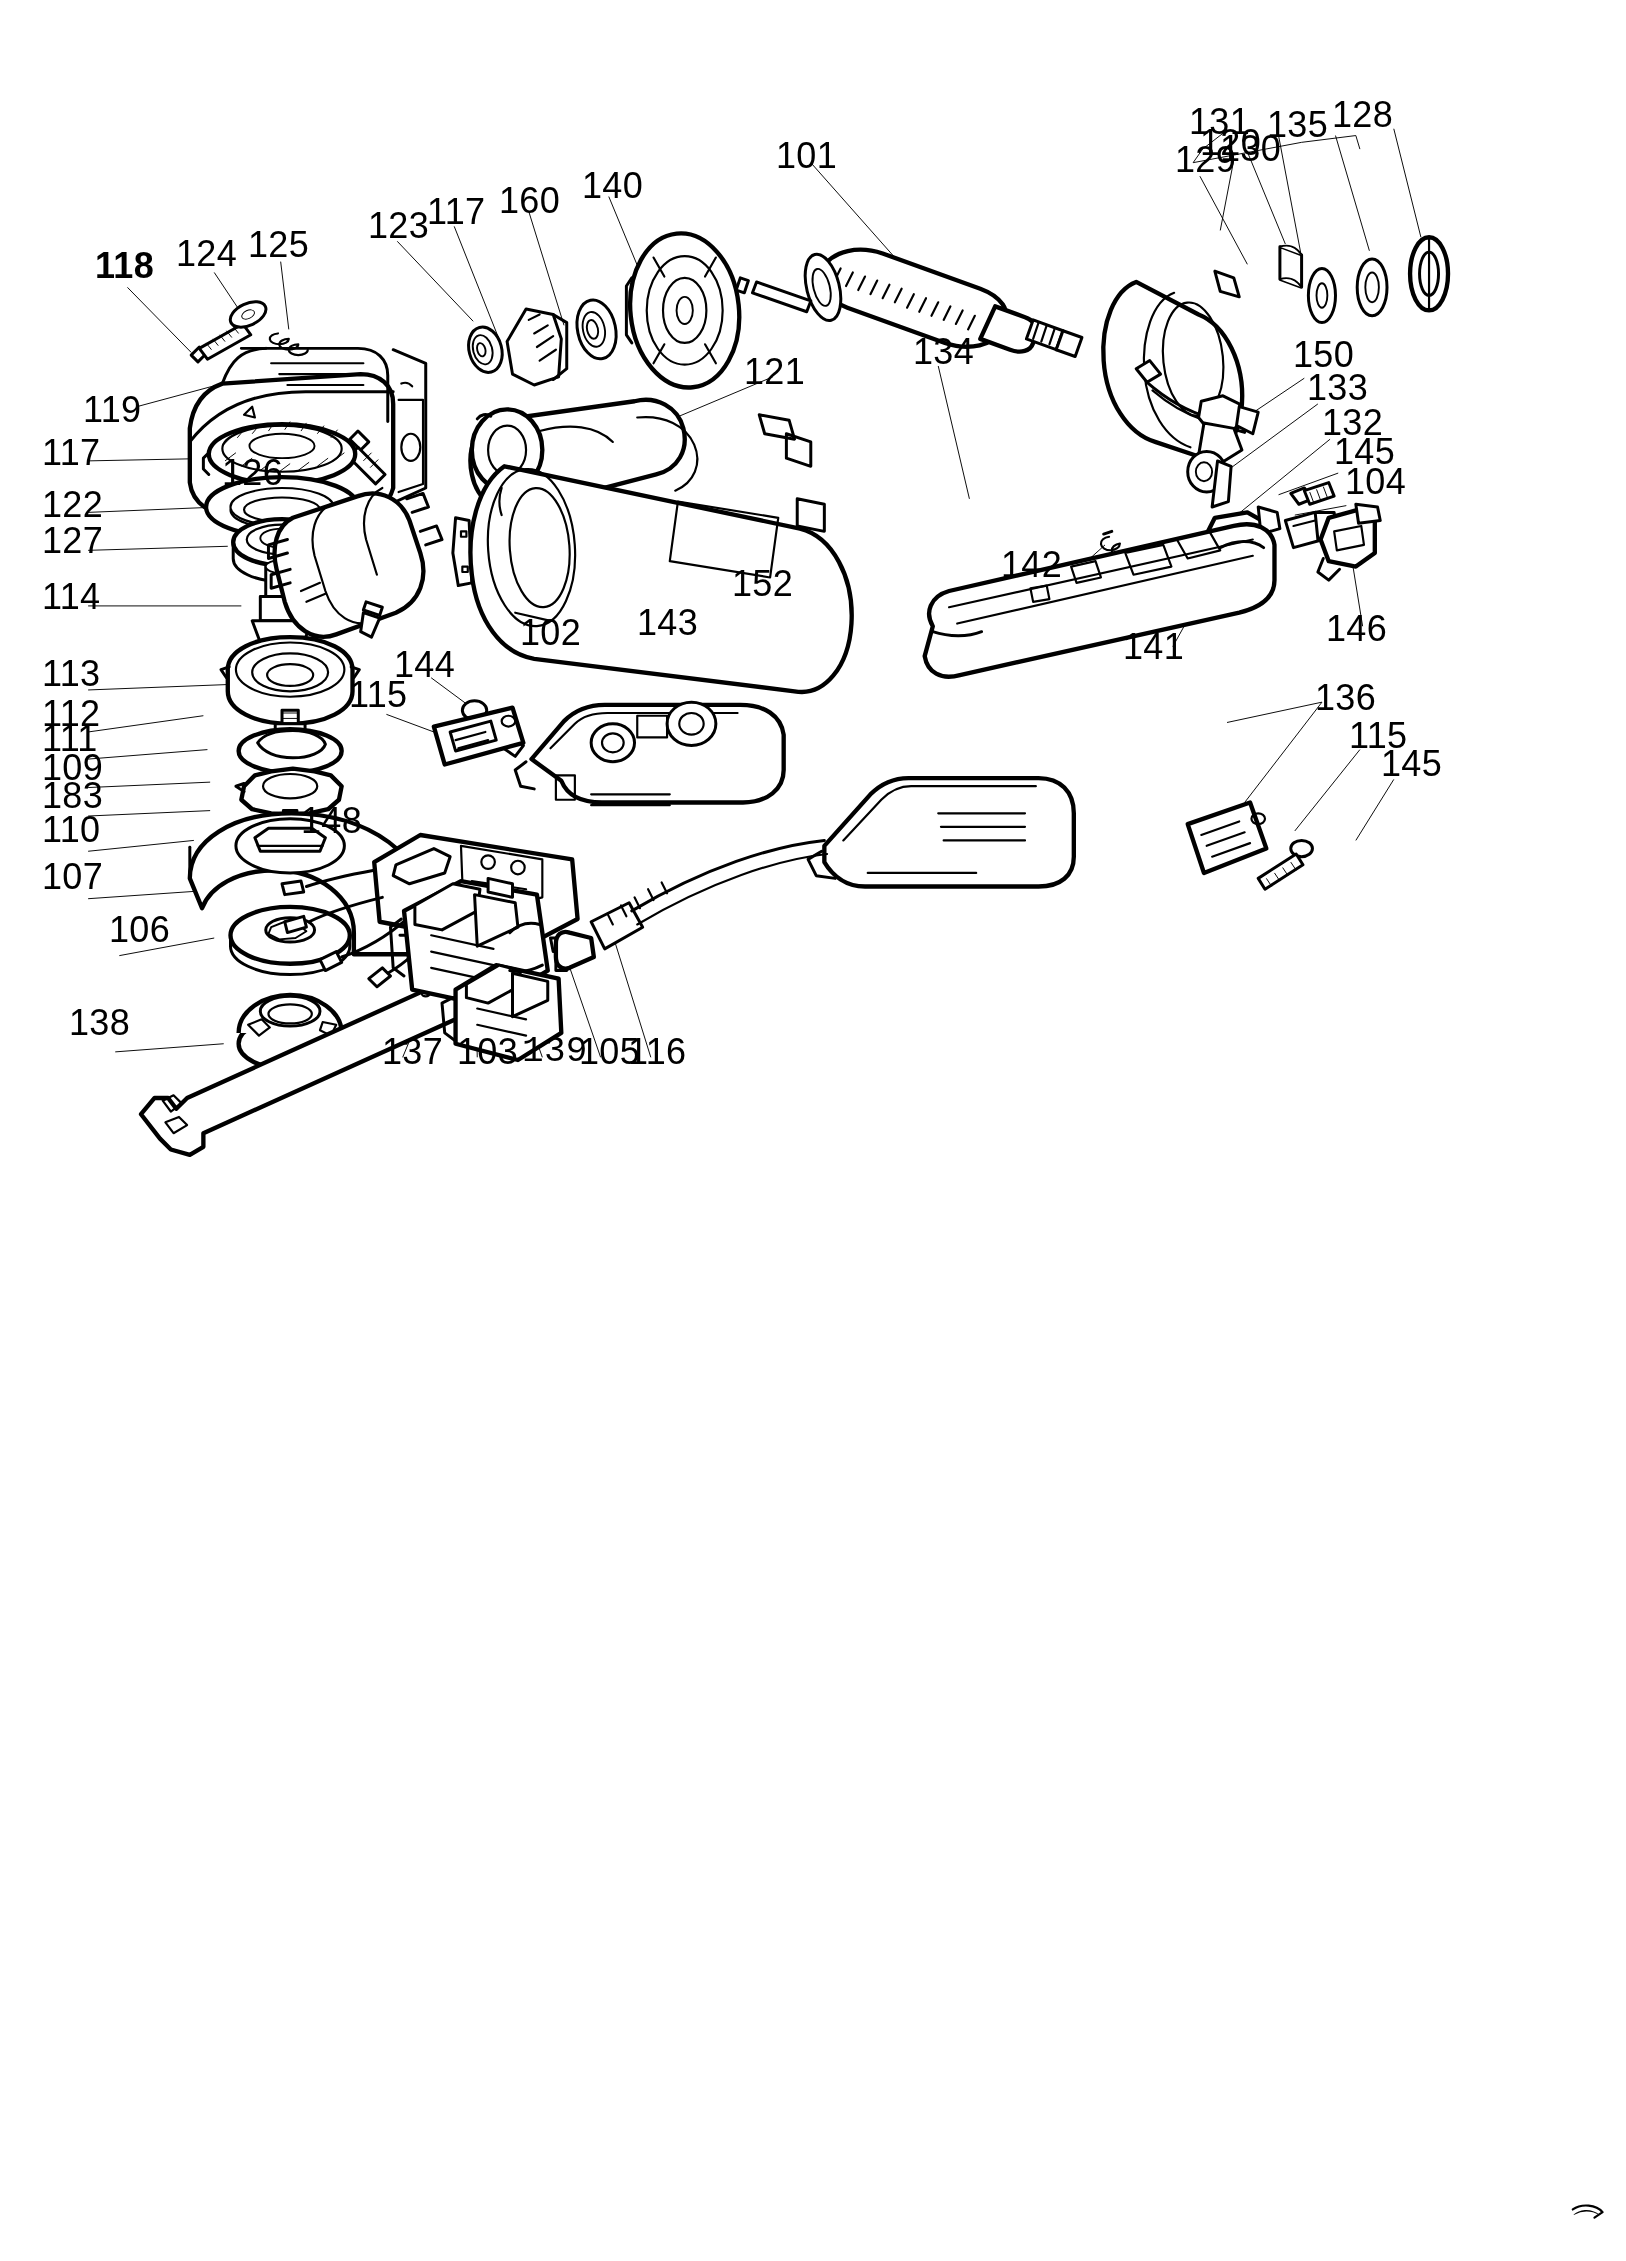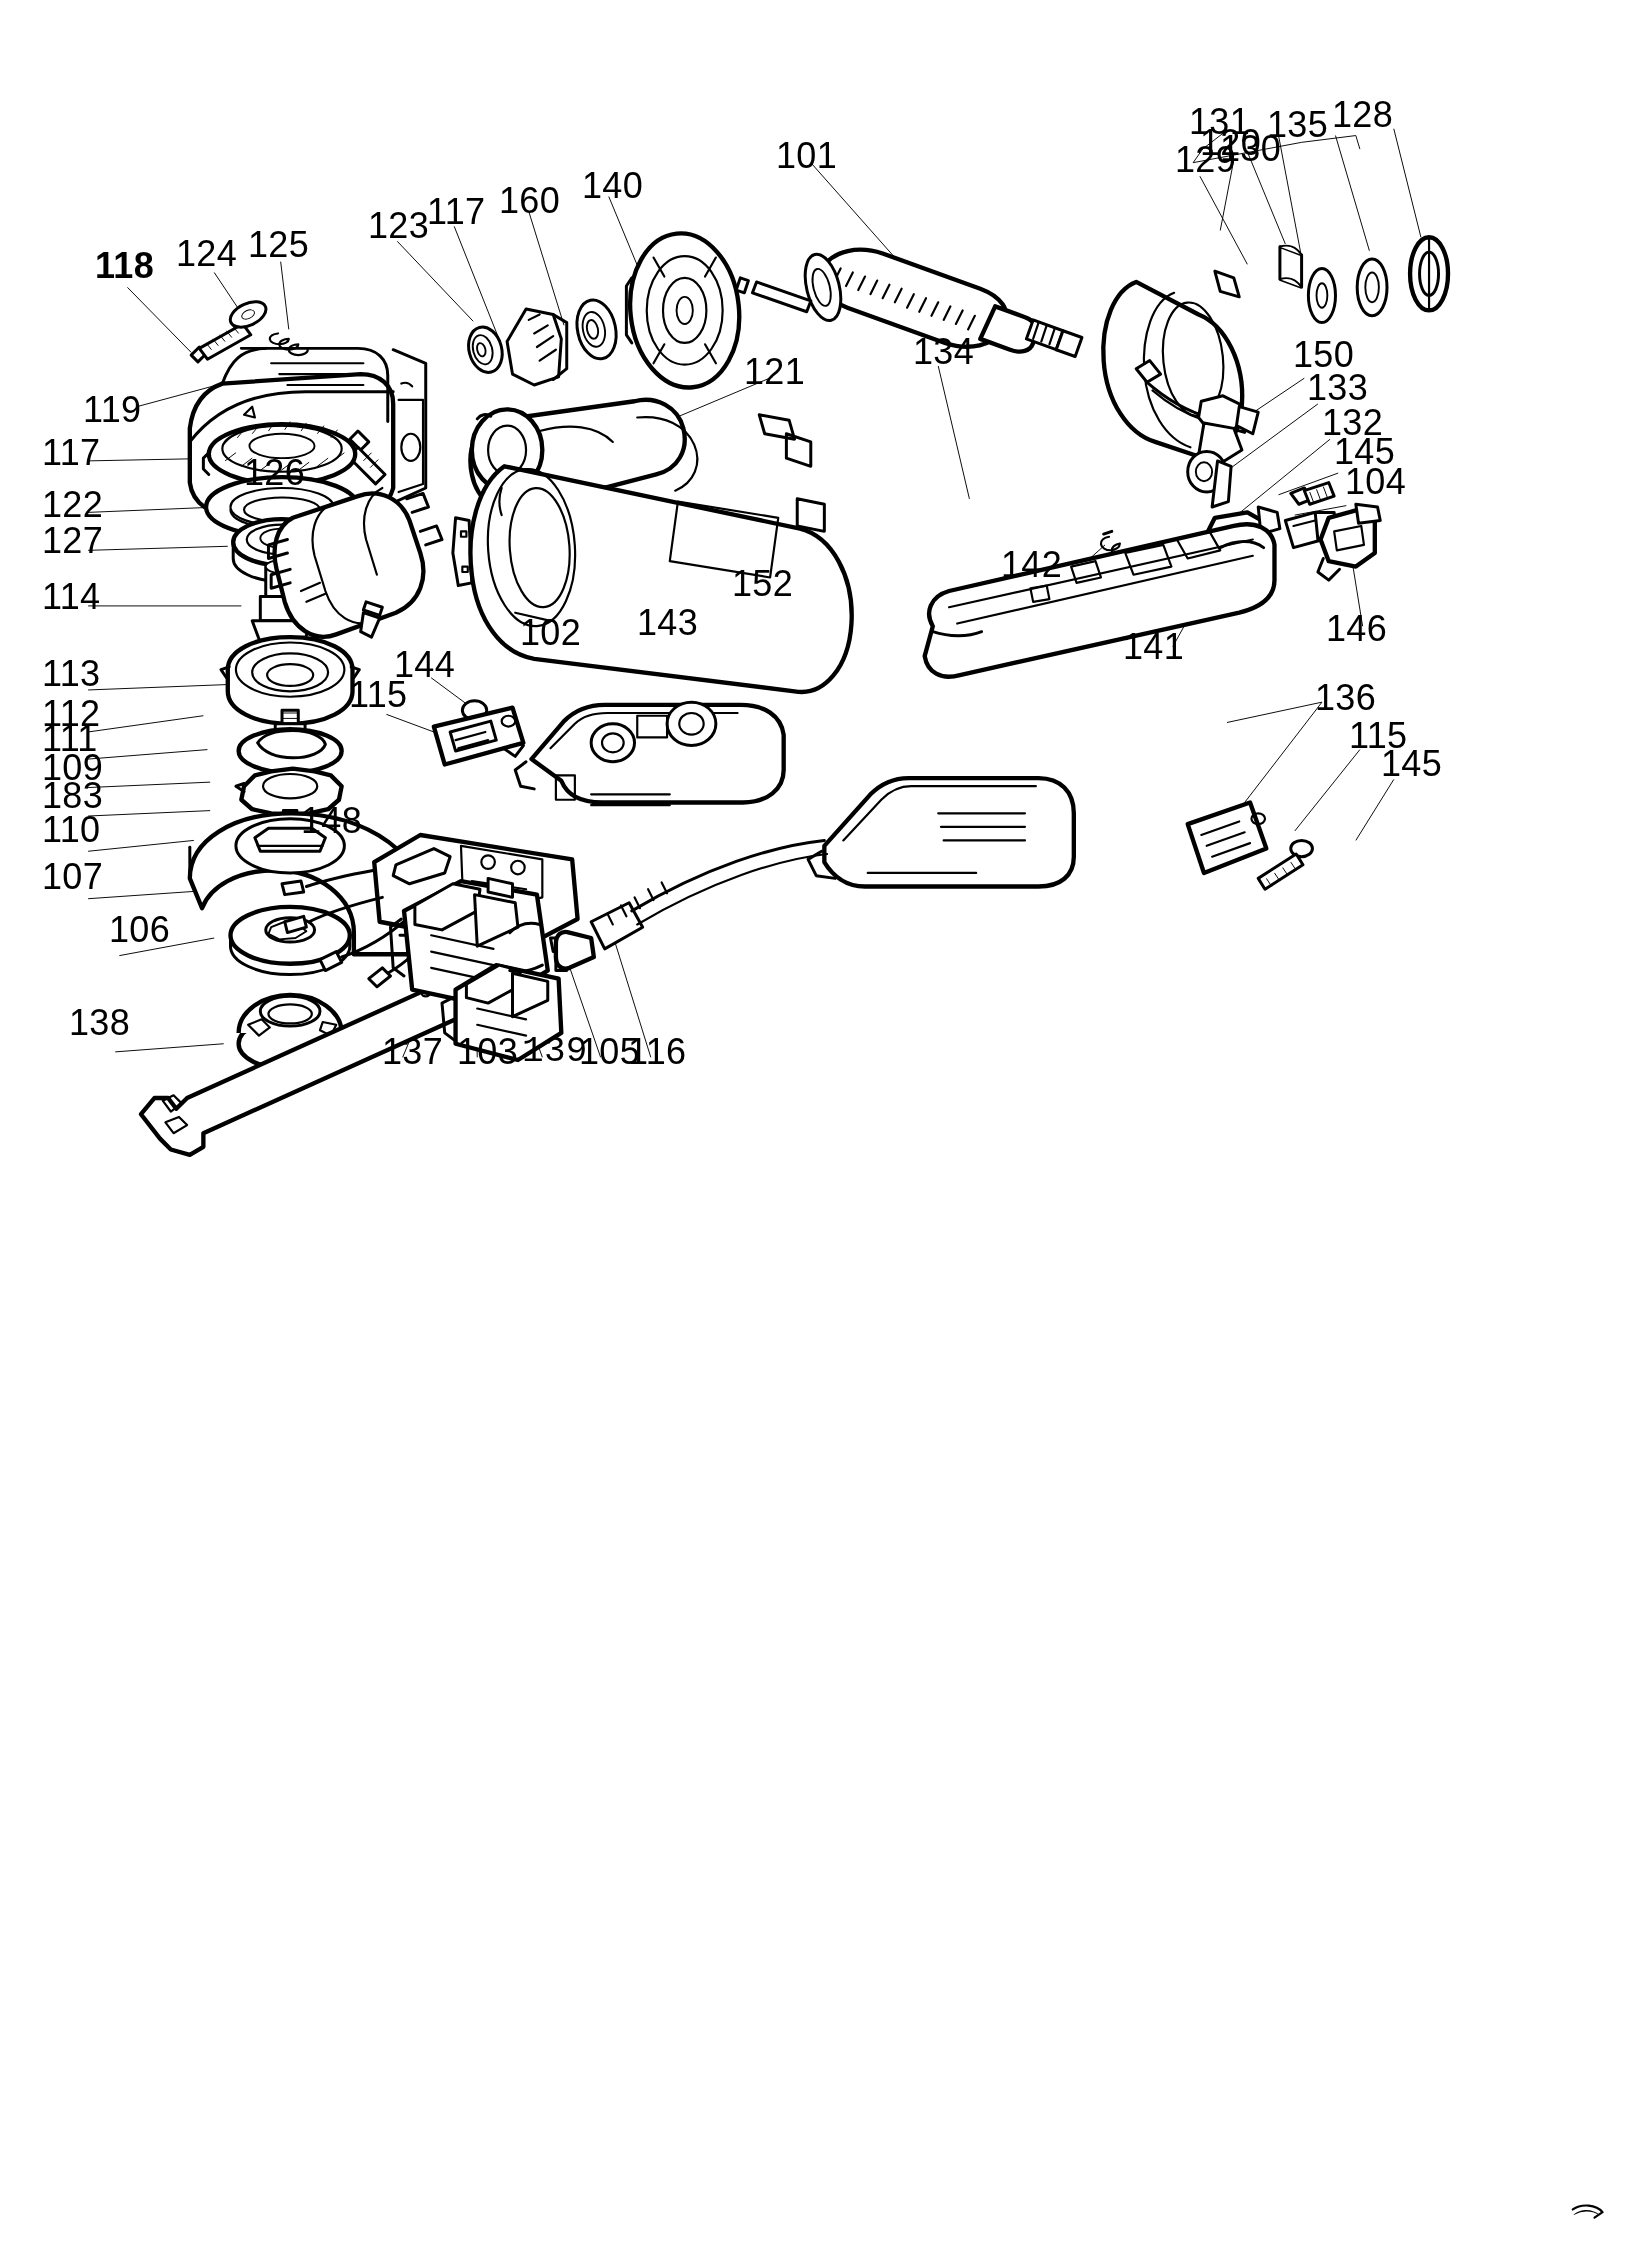--- a/index.html
+++ b/index.html
@@ -525,21 +525,21 @@
       <div class="callout" style="left: 176px; top: 236px;">124</div>
       <div class="callout bold" style="left: 95px; top: 248px;">118</div>
       <div class="callout" style="left: 83px; top: 392px;">119</div>
       <div class="callout" style="left: 744px; top: 354px;">121</div>
       <div class="callout" style="left: 913px; top: 334px;">134</div>
       <div class="callout" style="left: 1293px; top: 337px; text-align: right;">150</div>
       <div class="callout" style="left: 1307px; top: 370px;">133</div>
       <div class="callout" style="left: 1322px; top: 405px;">132</div>
       <div class="callout" style="left: 1334px; top: 434px;">145</div>
       <div class="callout" style="left: 1345px; top: 464px;">104</div>
-      <div class="callout" style="left: 222px; top: 455px; margin-left: 22px;">126</div>
+      <div class="callout" style="left: 222px; top: 455px;">126</div>
       <div class="callout" style="left: 42px; top: 435px;">117</div>
       <div class="callout" style="left: 42px; top: 487px;">122</div>
       <div class="callout" style="left: 42px; top: 523px;">127</div>
       <div class="callout" style="left: 42px; top: 579px;">114</div>
       <div class="callout" style="left: 1001px; top: 547px;">142</div>
       <div class="callout" style="left: 732px; top: 566px;">152</div>
       <div class="callout" style="left: 1326px; top: 611px;">146</div>
       <div class="callout" style="left: 520px; top: 615px;">102</div>
       <div class="callout" style="left: 637px; top: 605px;">143</div>
       <div class="callout" style="left: 1123px; top: 629px;">141</div>

